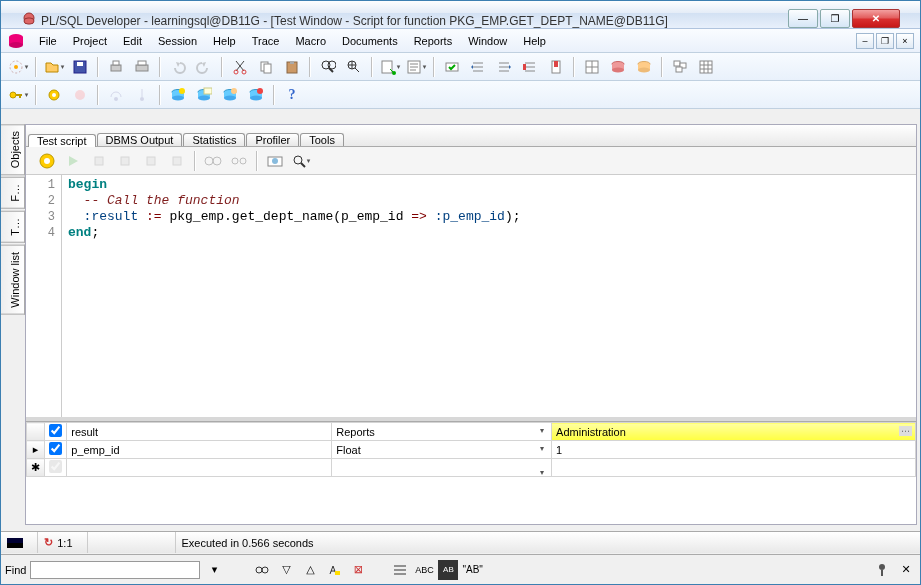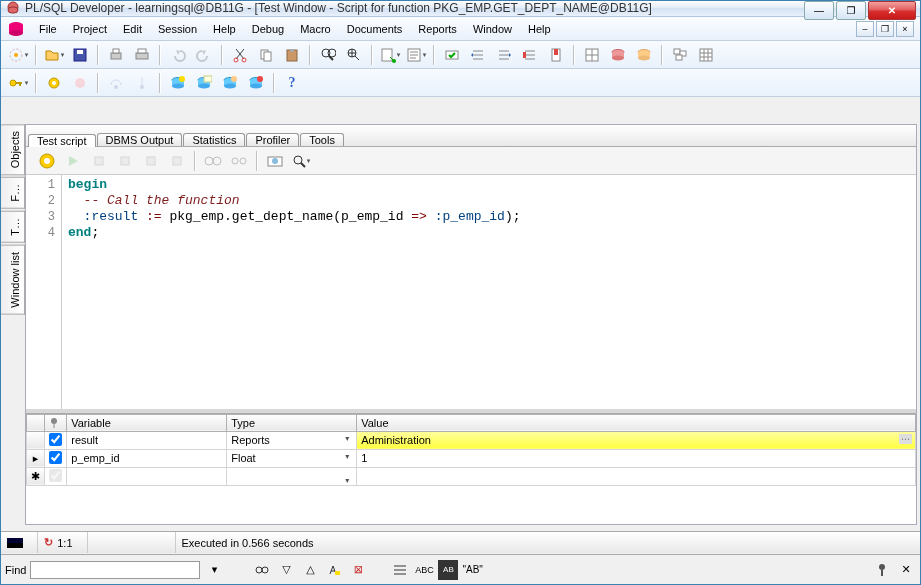--- a/index.html
+++ b/index.html
@@ -1,17 +1,17 @@
 <!DOCTYPE html>
 <html><head>
 <meta charset="utf-8">
 <style>
 * { box-sizing: border-box; margin: 0; padding: 0; }
 body { font-family: Tahoma, "Segoe UI", sans-serif; font-size: 11px; background: #f0f0f0; width: 921px; height: 585px; overflow: hidden; border: 1px solid #3c7fb1; }
-.titlebar { height: 16px; background: linear-gradient(#fdfeff, #e4ecf7 45%, #d3e1f3 46%, #e8f0fb); display: flex; align-items: flex-start; padding: 0 4px; border-bottom: 1px solid #b0c4de; }
+.titlebar { height: 28px; background: linear-gradient(#fdfeff, #e4ecf7 45%, #d3e1f3 46%, #e8f0fb); display: flex; align-items: flex-end; padding: 0 20px; border-bottom: 1px solid #b0c4de; }
 .titlebar .icon { width: 16px; height: 16px; margin-right: 4px; display: inline-flex; align-items: center; justify-content: center; }
 .titlebar .title { flex: 1; color: #333; font-size: 12px; }
 .winbtns { display: flex; }
 .winbtn { width: 30px; height: 19px; border: 1px solid #8aa; border-radius: 2px; margin-left: 2px; display: flex; align-items: center; justify-content: center; background: linear-gradient(#fbfdff,#d6e6f6); cursor: pointer; font-size: 10px; font-family: Arial; }
 .winbtn.close { width: 48px; background: linear-gradient(#f3a0a0,#e25b5b 48%,#d93030 52%,#c71818); color: #fff; border-color: #a33; font-weight: bold; }
 
 .menubar { height: 24px; background: linear-gradient(#fafcff,#eaf1fb); border-bottom: 1px solid #c0d0e0; display: flex; align-items: center; padding: 2px 6px; }
 .menubar .appicon { width: 18px; height: 18px; margin-right: 6px; }
 .menubar .m { padding: 2px 8px; cursor: pointer; }
 .menubar .mdi-ctrls { margin-left: auto; display: flex; gap: 2px; }
@@ -83,21 +83,21 @@
         <ellipse cx="9" cy="5" rx="7" ry="3" fill="#e07"></ellipse>
         <rect x="2" y="5" width="14" height="8" fill="#e07"></rect>
         <ellipse cx="9" cy="13" rx="7" ry="3" fill="#c06"></ellipse>
       </svg>
   </span>
   <span class="m">File</span>
   <span class="m">Project</span>
   <span class="m">Edit</span>
   <span class="m">Session</span>
   <span class="m">Help</span>
-  <span class="m">Debug</span>
+  <span class="m">Trace</span>
   <span class="m">Macro</span>
   <span class="m">Documents</span>
   <span class="m">Reports</span>
   <span class="m">Window</span>
   <span class="m">Help</span>
   <div class="mdi-ctrls">
     <div class="mb">–</div>
     <div class="mb">❐</div>
     <div class="mb">×</div>
   </div>
@@ -427,32 +427,20 @@
     </div>
     <div class="editor"><span class="kw">begin</span>
 <span class="cm">  -- Call the function</span>
 <span class="bv">  :result</span><span class="op"> := </span><span>pkg_emp.get_dept_name(p_emp_id</span><span class="op"> =&gt; </span><span class="bv">:p_emp_id</span><span>);</span>
 <span class="kw">end</span><span>;</span></div>
   </div>
 
   <div class="vars">
     <table class="vgrid">
       <tbody>
-          <tr>
-        <th class="rowhdr"></th>
-        <th class="chk">
-              <svg width="10" height="12">
-                <ellipse cx="5" cy="4" rx="3" ry="3" fill="#888"></ellipse>
-                <path d="M5 7v4" stroke="#888"></path>
-              </svg>
-            </th>
-        <th style="width:160px">Variable</th>
-        <th style="width:130px">Type</th>
-        <th>Value</th>
-      </tr>
       <tr>
         <td class="rowhdr"></td>
         <td class="chk"><input type="checkbox" checked="" style=""></td>
         <td>result</td>
         <td style="position:relative"><span>Reports</span><span class="ddc" style="position:absolute;right:3px">▾</span></td>
         <td class="sel" style="position:relative"><span>Administration</span><span style="position:absolute;right:3px;color:#555;background:#ddd;padding:0 2px;font-size:9px">⋯</span></td>
       </tr>
       <tr>
         <td class="rowhdr">▸</td>
         <td class="chk"><input type="checkbox" checked="" style=""></td>

